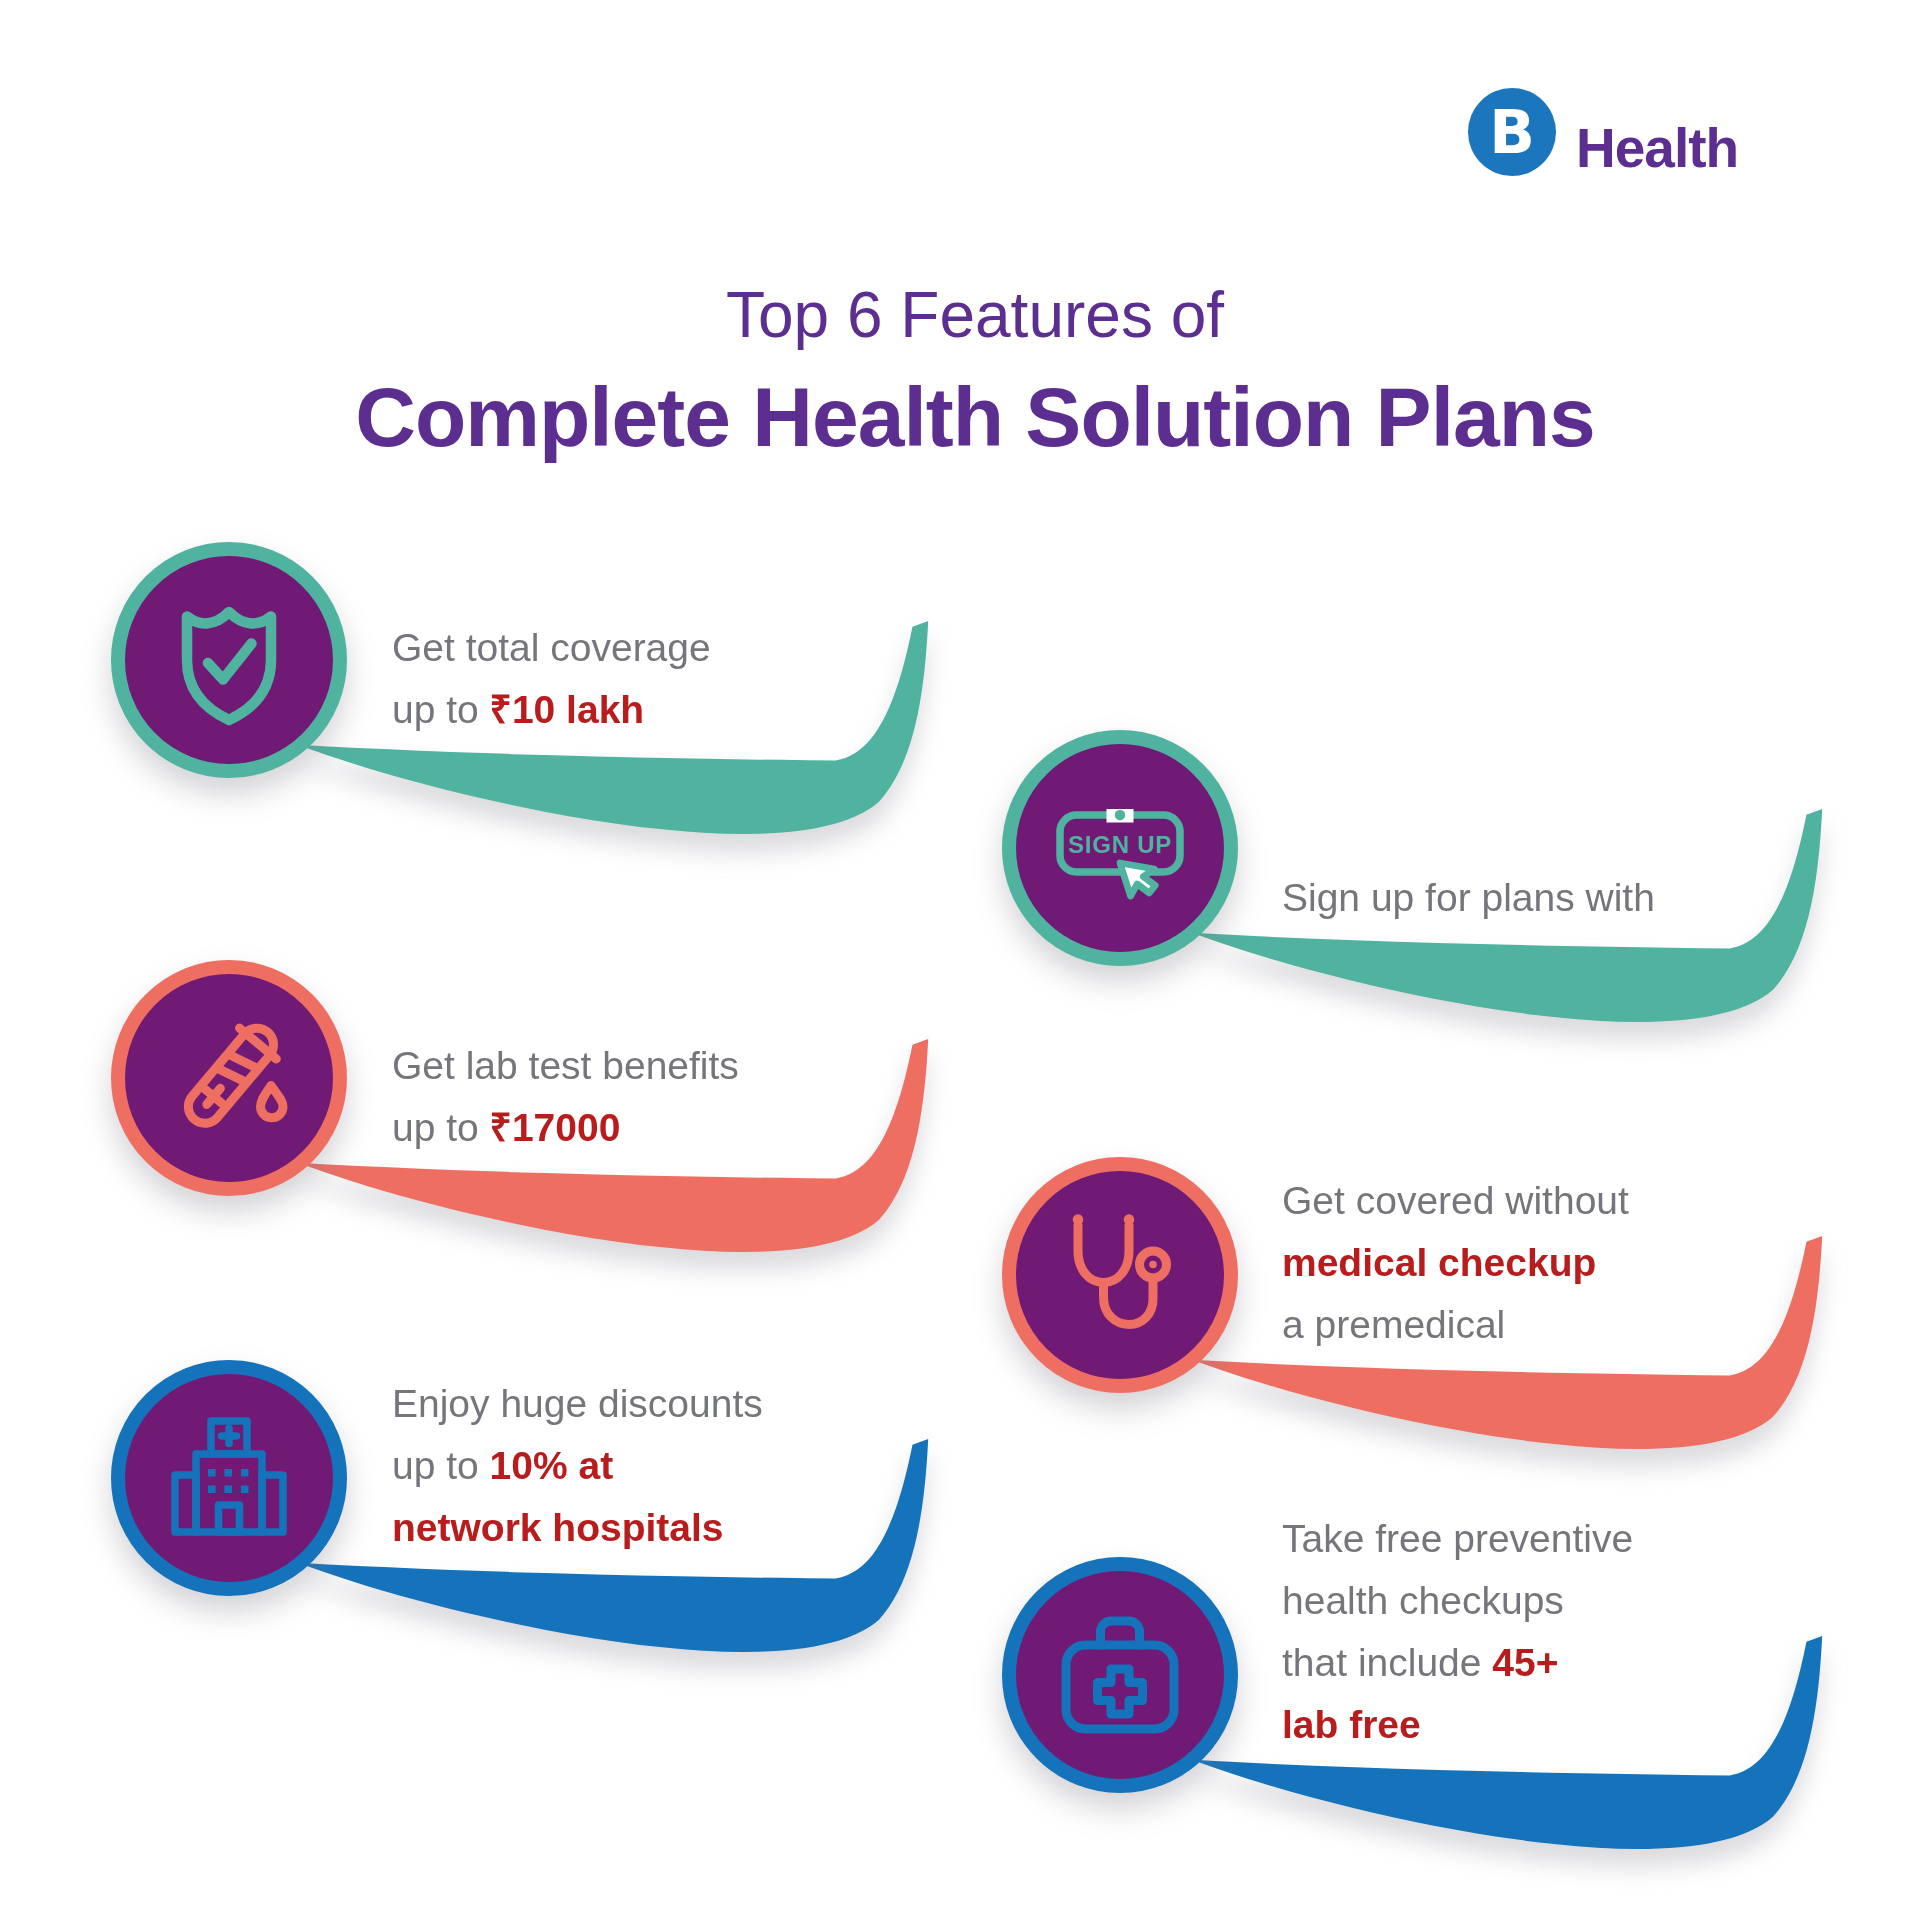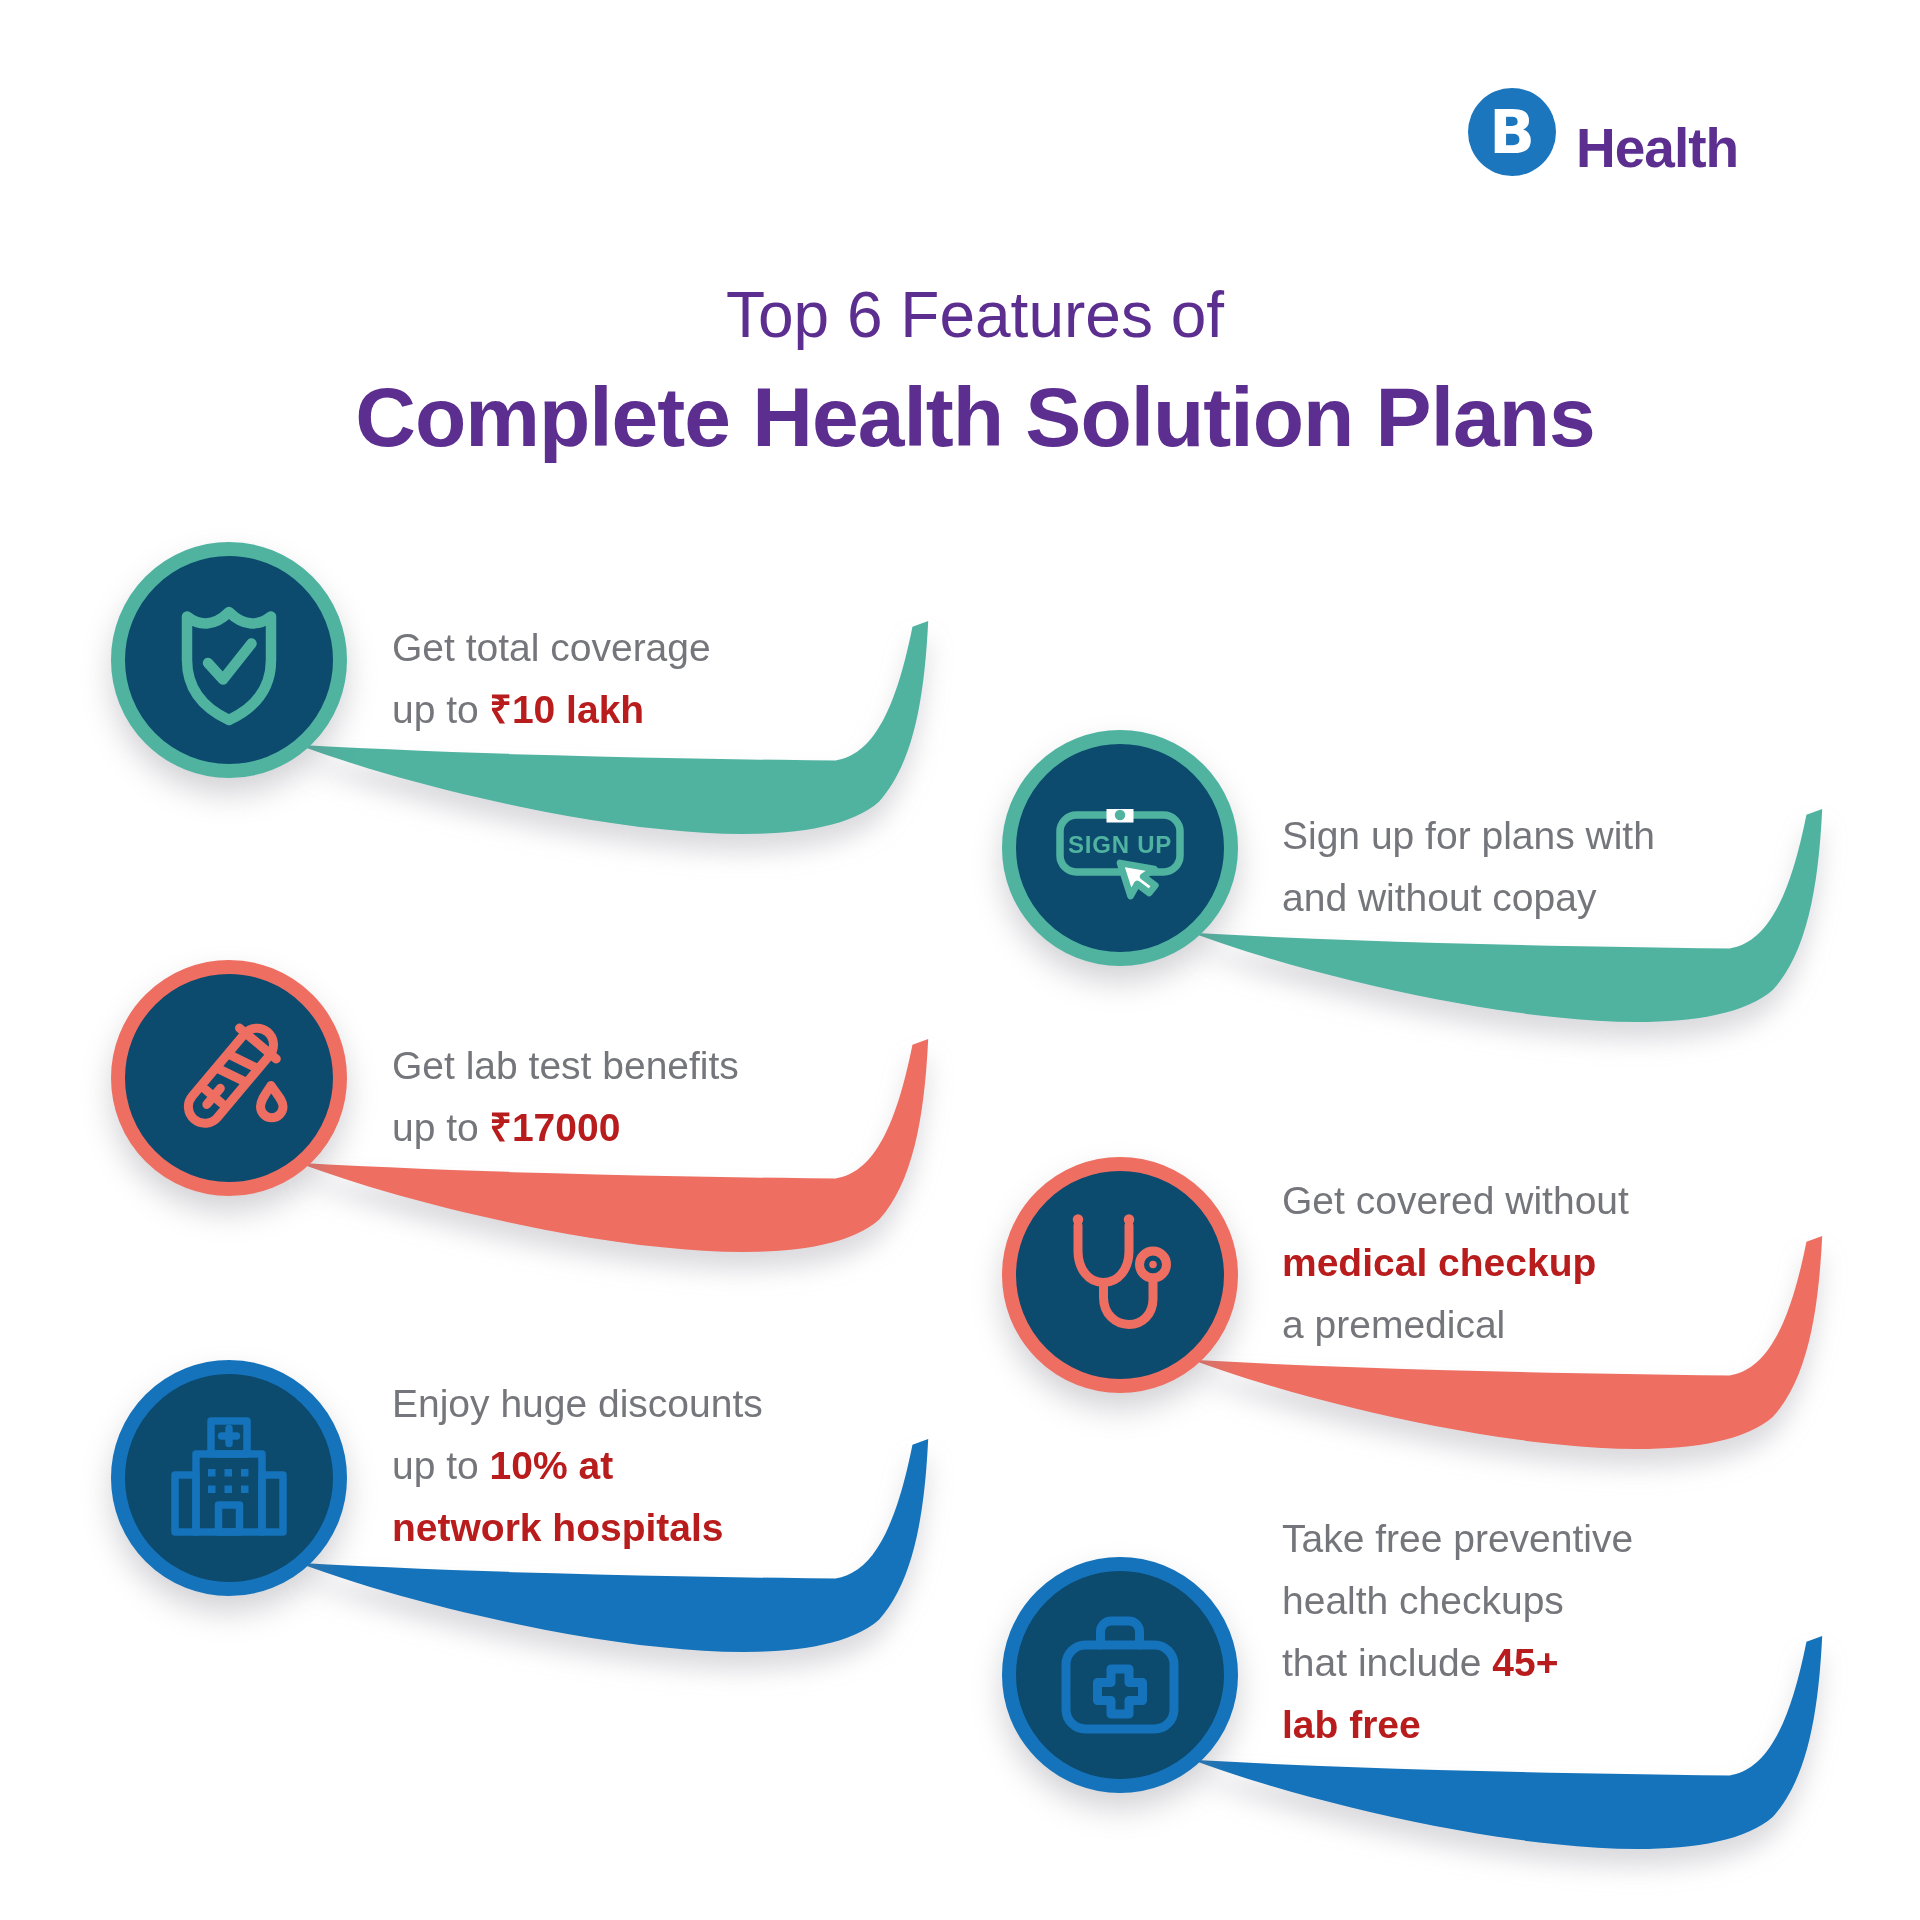--- a/index.html
+++ b/index.html
@@ -33,21 +33,21 @@
   .f5{--cx:1120px;--cy:1275px;--tx:1282px;--sx:1186px;}
   .f6{--cx:1120px;--cy:1675px;--tx:1282px;--sx:1186px;}
 
   .swoosh{
     position:absolute;left:var(--sx);top:calc(var(--cy) - 45px);
     width:650px;height:236px;z-index:1;
     filter:drop-shadow(0 18px 12px rgba(125,125,140,.28));
   }
   .circle{
     position:absolute;left:calc(var(--cx) - 118px);top:calc(var(--cy) - 118px);
-    width:208px;height:208px;border-radius:50%;background:#0c4a6e;
+    width:208px;height:208px;border-radius:50%;background:#701a75;
     border:14px solid currentColor;z-index:2;
     box-shadow:0 16px 30px rgba(120,120,135,.33);
     display:flex;align-items:center;justify-content:center;
   }
   .icon-slot{width:150px;height:150px;display:block;}
   .icon-slot svg{width:150px;height:150px;display:block;}
   .ftext{
     position:absolute;left:var(--tx);
     bottom:calc(1920px - var(--cy) - 81px);
     z-index:3;font-size:39px;line-height:62px;color:#75767b;
@@ -163,21 +163,20 @@
     <rect x="10" y="28" width="80" height="38" rx="11"></rect>
     <rect x="41" y="24" width="18" height="9" fill="#ffffff" stroke="none"></rect>
     <circle cx="50" cy="28" r="3.5" fill="currentColor" stroke="none"></circle>
     <text x="50" y="53" text-anchor="middle" font-size="16" font-weight="bold" letter-spacing="0.5" fill="currentColor" stroke="none" font-family="Liberation Sans, sans-serif">SIGN UP</text>
     <path d="M50 60 l7 22 l4.5 -8 l8 6 l4 -5 l-8 -6 l7.5 -5 z" fill="#ffffff" stroke-width="4.5"></path>
   </svg>
           </span>
     </div>
     <div class="ftext">
           <div><span>Sign up for plans with</span></div>
-          <div><span>and without copay</span></div>
         </div>
   </div>
 
   <div class="feature f5">
     <svg class="swoosh" viewBox="0 0 660 240" preserveAspectRatio="none" style="color: rgb(238, 111, 98);">
       <path d="M6 132 C180 142 380 146 552 148 C588 142 612 102 630 12 L646 6
                C642 88 630 152 596 190 C558 224 468 228 376 218
                C258 206 108 170 6 132 Z" fill="currentColor"></path>
     </svg>
     <div class="circle" style="color: rgb(238, 111, 98);">

